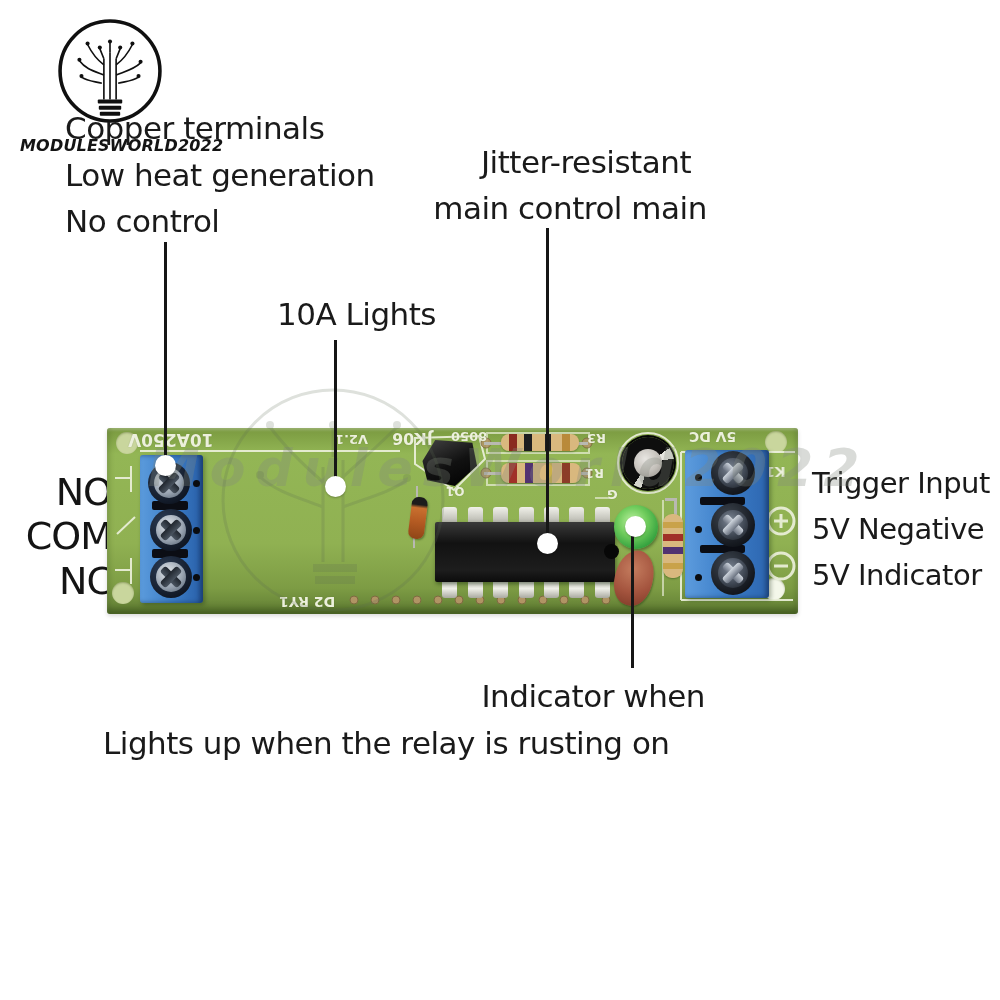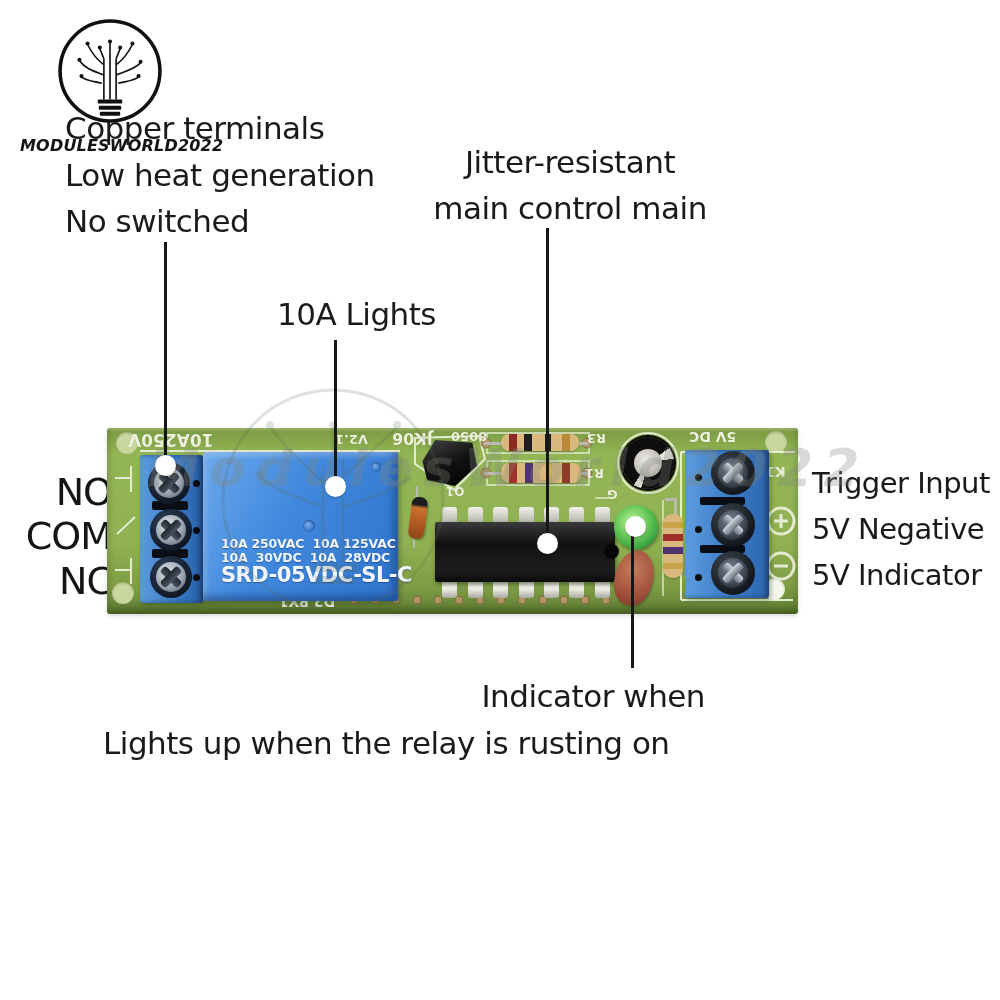--- a/index.html
+++ b/index.html
@@ -74,23 +74,23 @@
       <rect x="40" y="80" width="24" height="4" rx="1"></rect>
       <rect x="41" y="86" width="22" height="4" rx="1"></rect>
       <rect x="42" y="92" width="20" height="4" rx="1"></rect>
     </g>
   </svg>
 </div>
 <div class="abs" style="left:20px;top:136px;width:190px;font-size:16px;font-weight:bold;font-style:italic;letter-spacing:.2px;z-index:9">MODULESWORLD2022</div>
 
 <div class="abs ann" style="left:65px;top:110px;z-index:11">Copper terminals</div>
 <div class="abs ann" style="left:65px;top:157px">Low heat generation</div>
-<div class="abs ann" style="left:65px;top:203px">No switched</div>
-
-<div class="abs ann" style="left:420px;top:144px;width:300px;text-align:center">Jitter-resistant</div>
+<div class="abs ann" style="left:65px;top:203px">No control</div>
+
+<div class="abs ann" style="left:436px;top:144px;width:300px;text-align:center">Jitter-resistant</div>
 <div class="abs ann" style="left:420px;top:190px;width:300px;text-align:center">main control main</div>
 
 <div class="abs ann" style="left:277px;top:296px">10A Lights</div>
 
 <div class="abs" style="left:18px;top:470px;width:94px;text-align:right;font-size:38px;letter-spacing:-1px">NO</div>
 <div class="abs" style="left:18px;top:514px;width:94px;text-align:right;font-size:38px;letter-spacing:-1px">COM</div>
 <div class="abs" style="left:18px;top:559px;width:94px;text-align:right;font-size:38px;letter-spacing:-1px">NC</div>
 
 <div class="abs ann" style="left:812px;top:466px;font-size:29px">Trigger Input</div>
 <div class="abs ann" style="left:812px;top:512px;font-size:29px">5V Negative</div>
@@ -210,27 +210,20 @@
         <div class="screw-i">
           <div class="slot a"></div>
           <div class="slot b"></div>
         </div>
       </div>
     <div class="wdot" style="left:53px;top:25px"></div>
     <div class="wdot" style="left:53px;top:72px"></div>
     <div class="wdot" style="left:53px;top:119px"></div>
   </div>
 
-  <div id="relay" class="abs">
-    <div class="dimple" style="left:168px;top:10px;width:10px;height:10px"></div>
-    <div class="dimple" style="left:100px;top:68px;width:12px;height:12px"></div>
-    <div class="relay-txt" style="top:84px;font-size:12.5px;letter-spacing:-.2px">10A 250VAC  10A 125VAC</div>
-    <div class="relay-txt" style="top:98px;font-size:12.5px;letter-spacing:-.2px">10A  30VDC  10A  28VDC</div>
-    <div class="relay-txt" style="top:111px;font-size:21px;letter-spacing:-.5px">SRD-05VDC-SL-C</div>
-  </div>
 
   <div id="q1" class="abs"></div>
 
   <div class="lead abs" style="left:309px;top:58px;width:2px;height:13px"></div>
   <div class="lead abs" style="left:306px;top:109px;width:2px;height:11px"></div>
   <div id="d2" class="abs"></div>
 
   <div class="lead abs" style="left:377px;top:14px;width:104px;height:3px"></div>
   <div class="res abs" style="left:394px;top:6px;width:78px;height:17px;background:linear-gradient(90deg,#d9b87e 0 10%,#8a2a20 10% 20%,#d9b87e 20% 30%,#1d1d20 30% 40%,#d9b87e 40% 56%,#1d1d20 56% 64%,#d9b87e 64% 78%,#b98a3a 78% 88%,#d9b87e 88% 100%)"></div>
 

